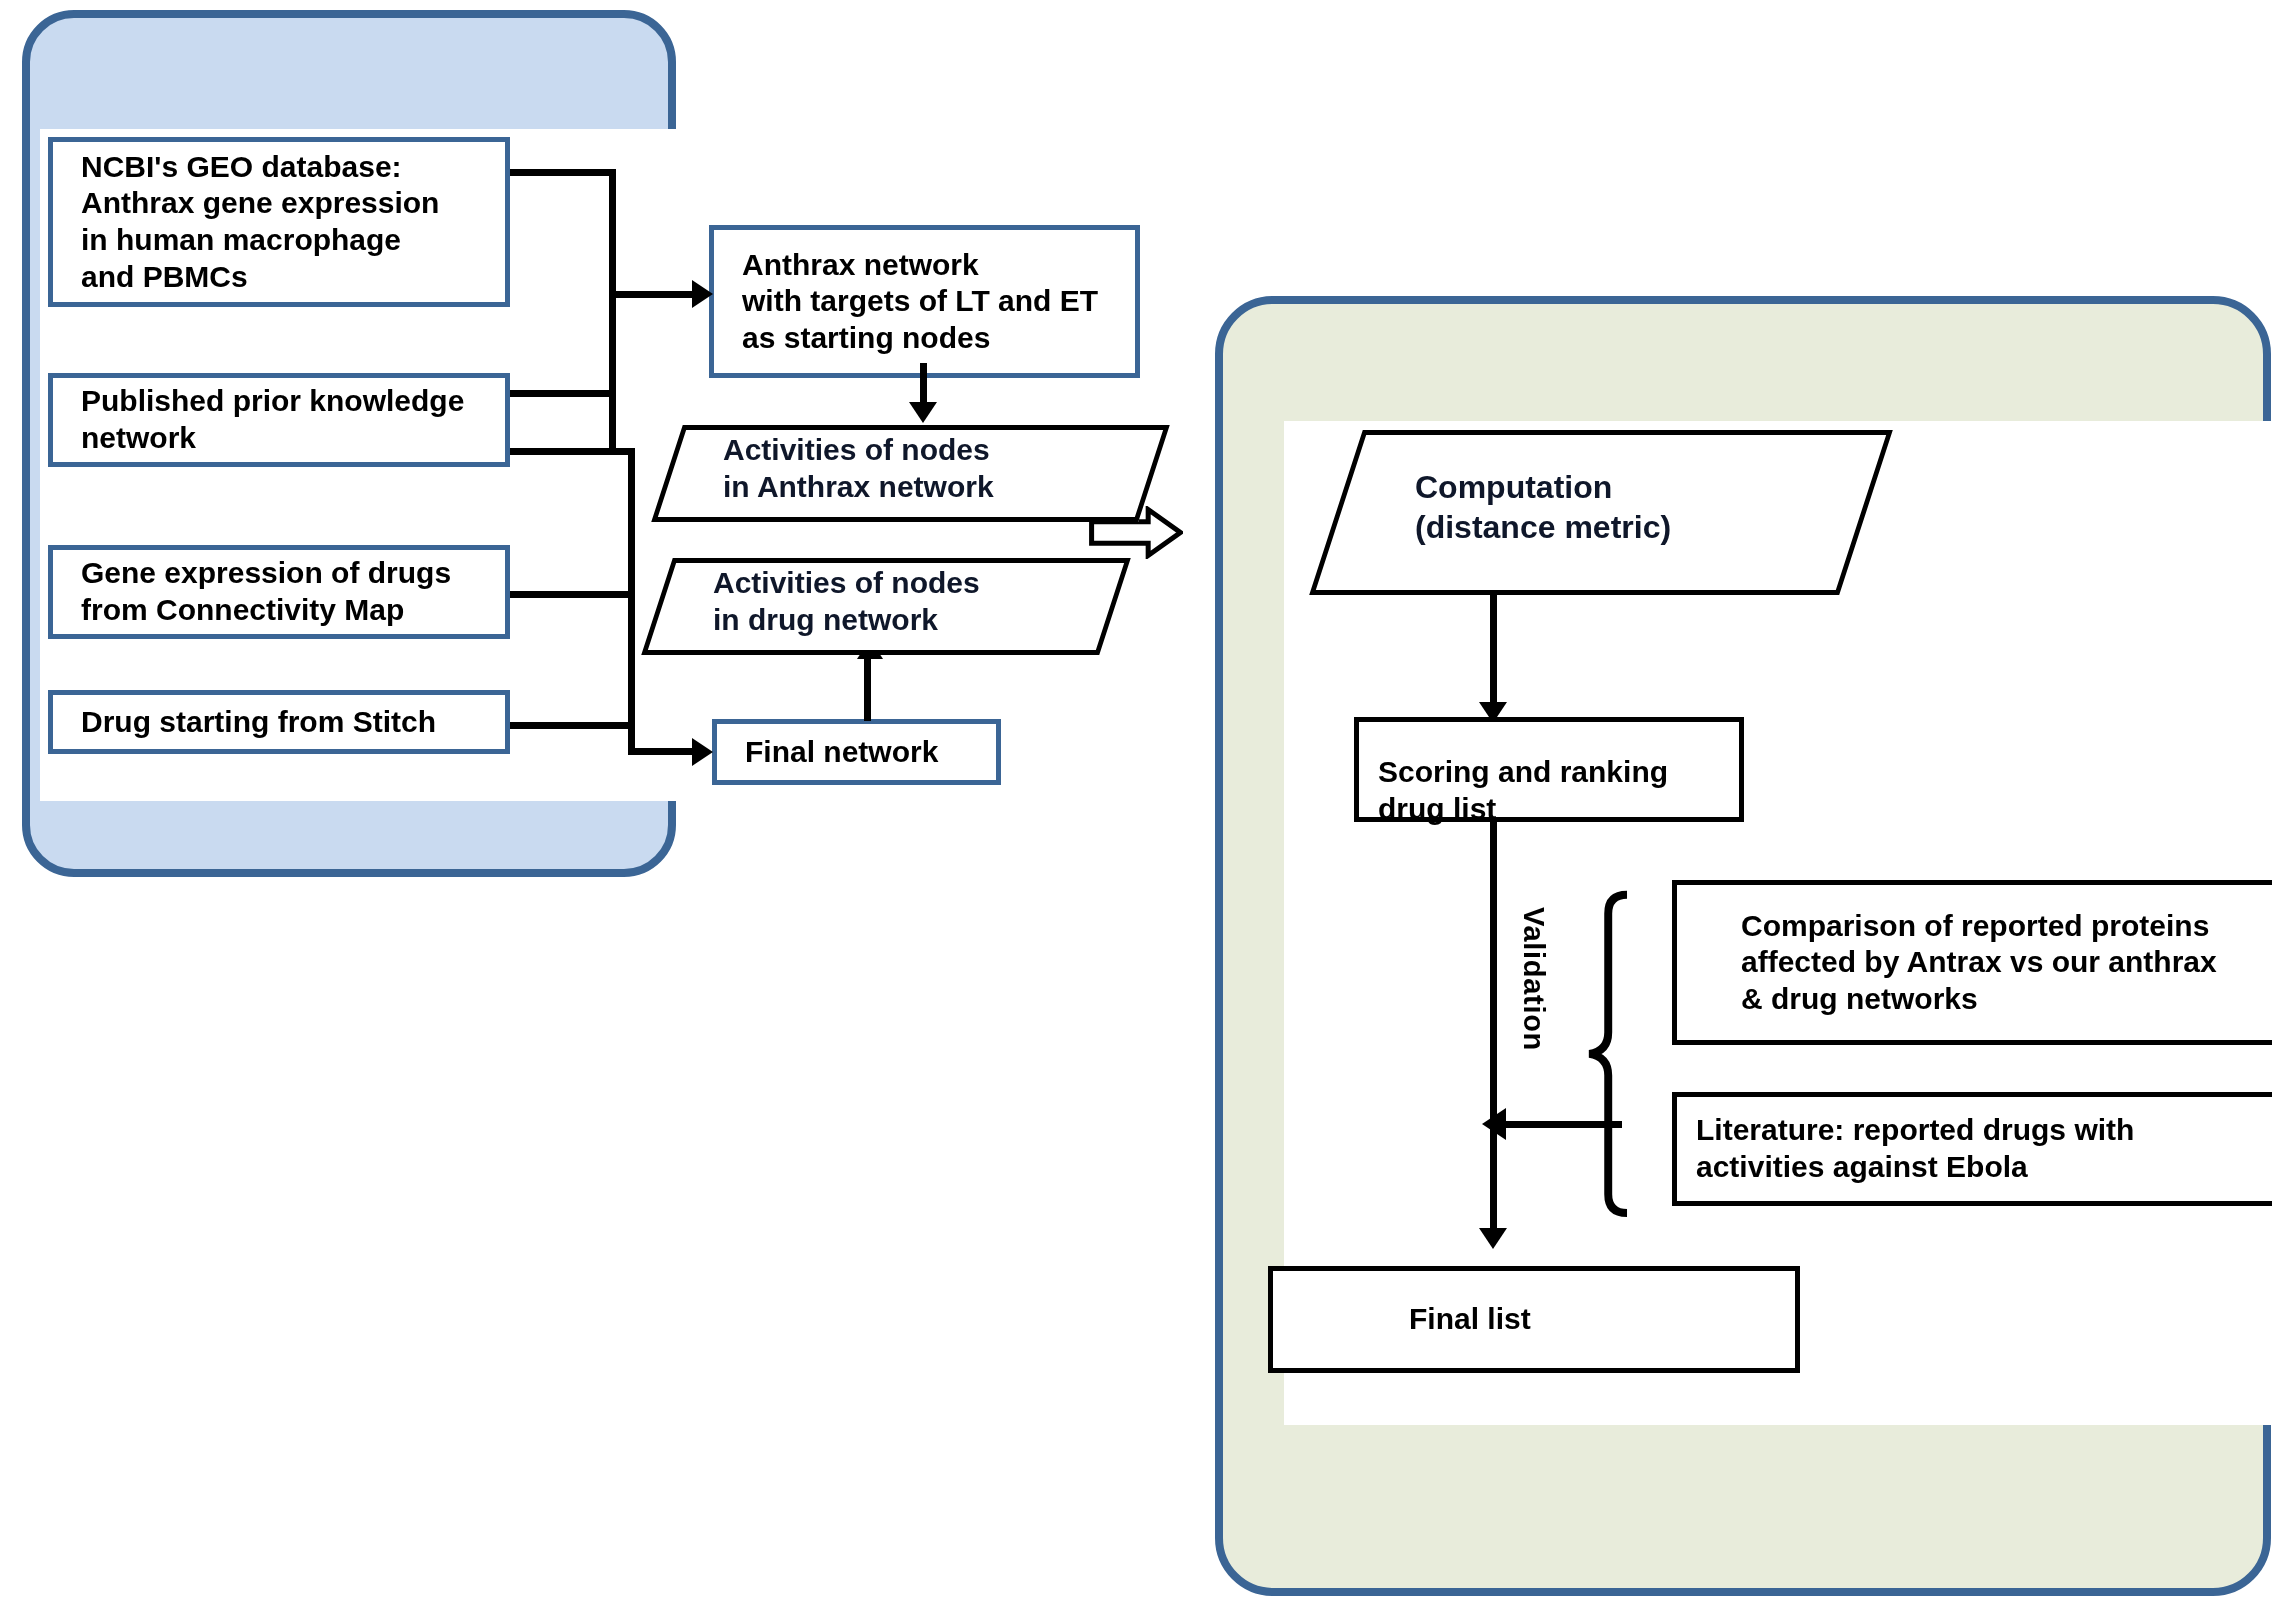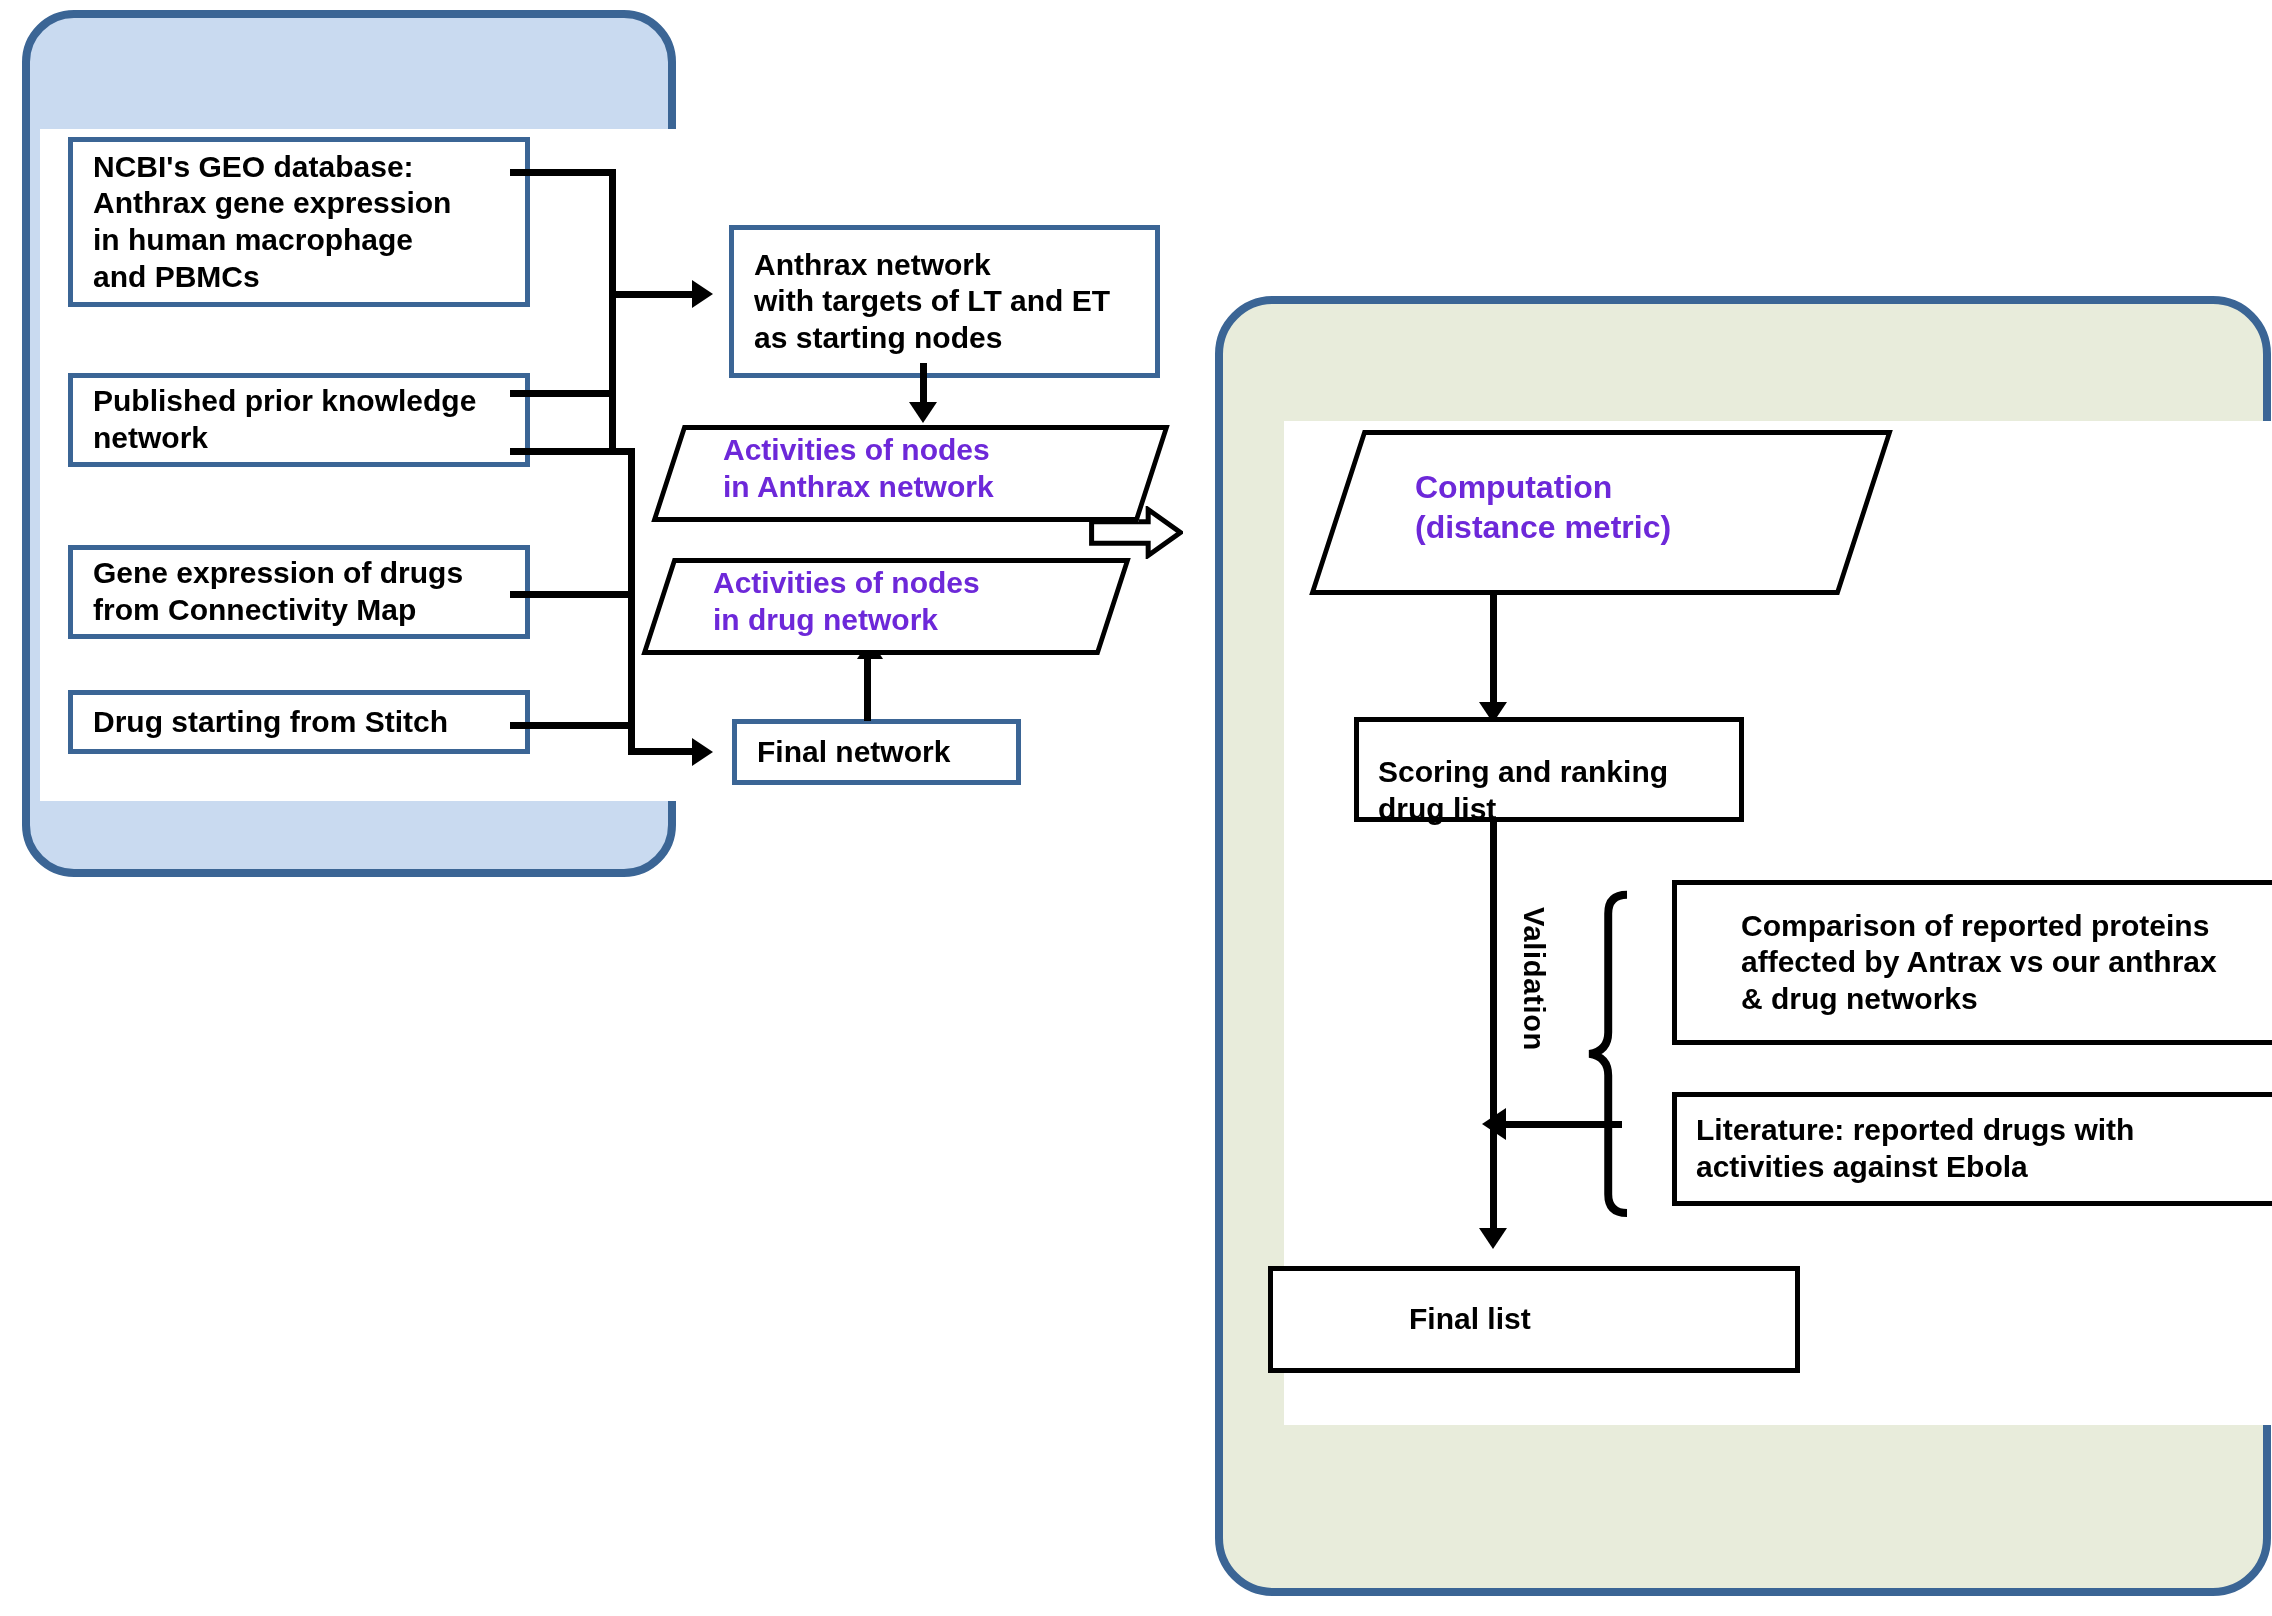--- a/index.html
+++ b/index.html
@@ -24,25 +24,25 @@
   .sheet{position:absolute;background:#ffffff;}
   #sheet-left{left:40px;top:129px;width:1159px;height:672px;}
   #sheet-right{left:1284px;top:421px;width:988px;height:1004px;}
 
   
   .node{
     position:absolute;box-sizing:border-box;background:#ffffff;
     display:flex;align-items:center;
     font-weight:bold;color:#000000;line-height:1.22;
   }
-  .blue-box{border:5px solid #3b6595;padding:0 20px;font-size:30px;margin-left:20px;}
+  .blue-box{border:5px solid #3b6595;padding:0 28px;font-size:30px;}
   .black-box{border:5.8px solid #000000;padding:0 19px;font-size:30px;}
   .para{
     position:absolute;box-sizing:border-box;
-    font-weight:bold;color:#6d28d9;font-size:30px;line-height:1.22;
+    font-weight:bold;color:#0f172a;font-size:30px;line-height:1.22;
     display:flex;align-items:center;
   }
   .para .shape{
     position:absolute;left:0;top:0;width:100%;height:100%;
     background:#ffffff;border:5px solid #000000;
     transform:skewX(-18deg);z-index:1;
   }
   .para .txt{position:relative;z-index:3;padding-left:56px;}
 
   

